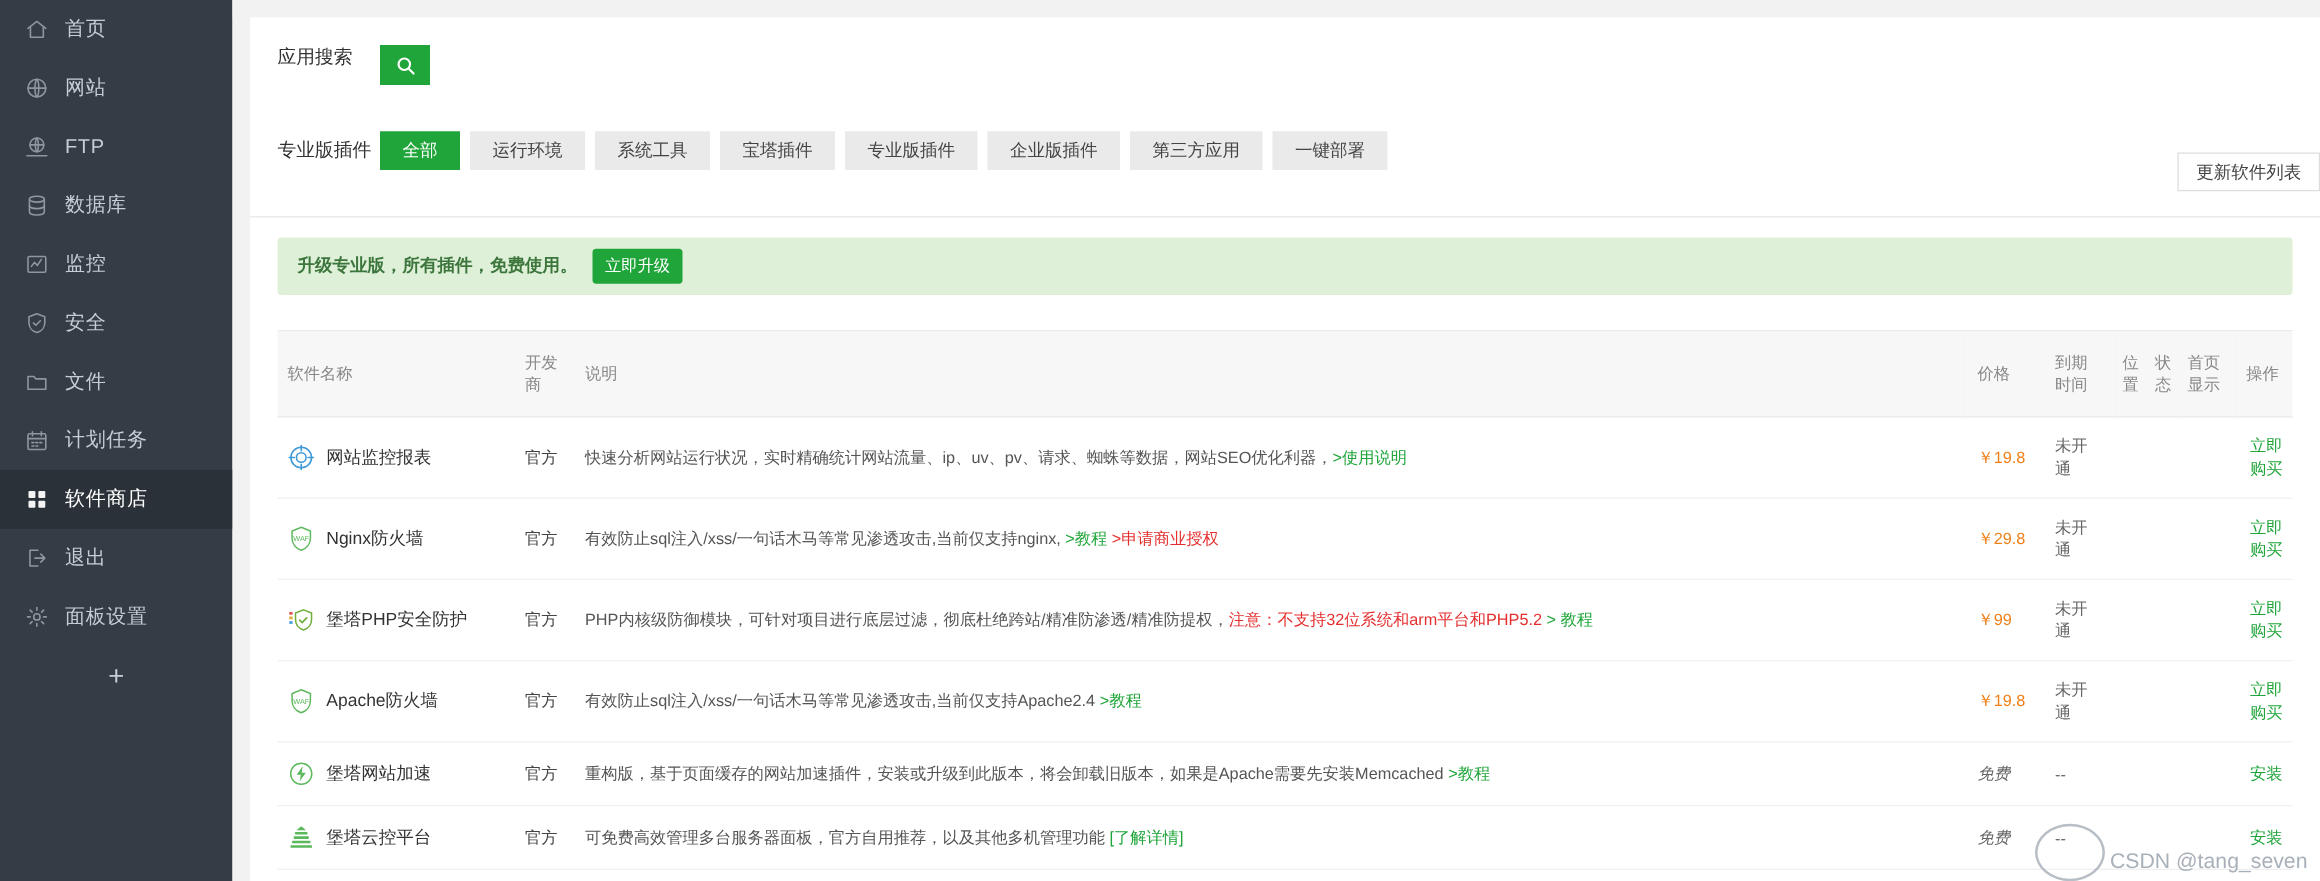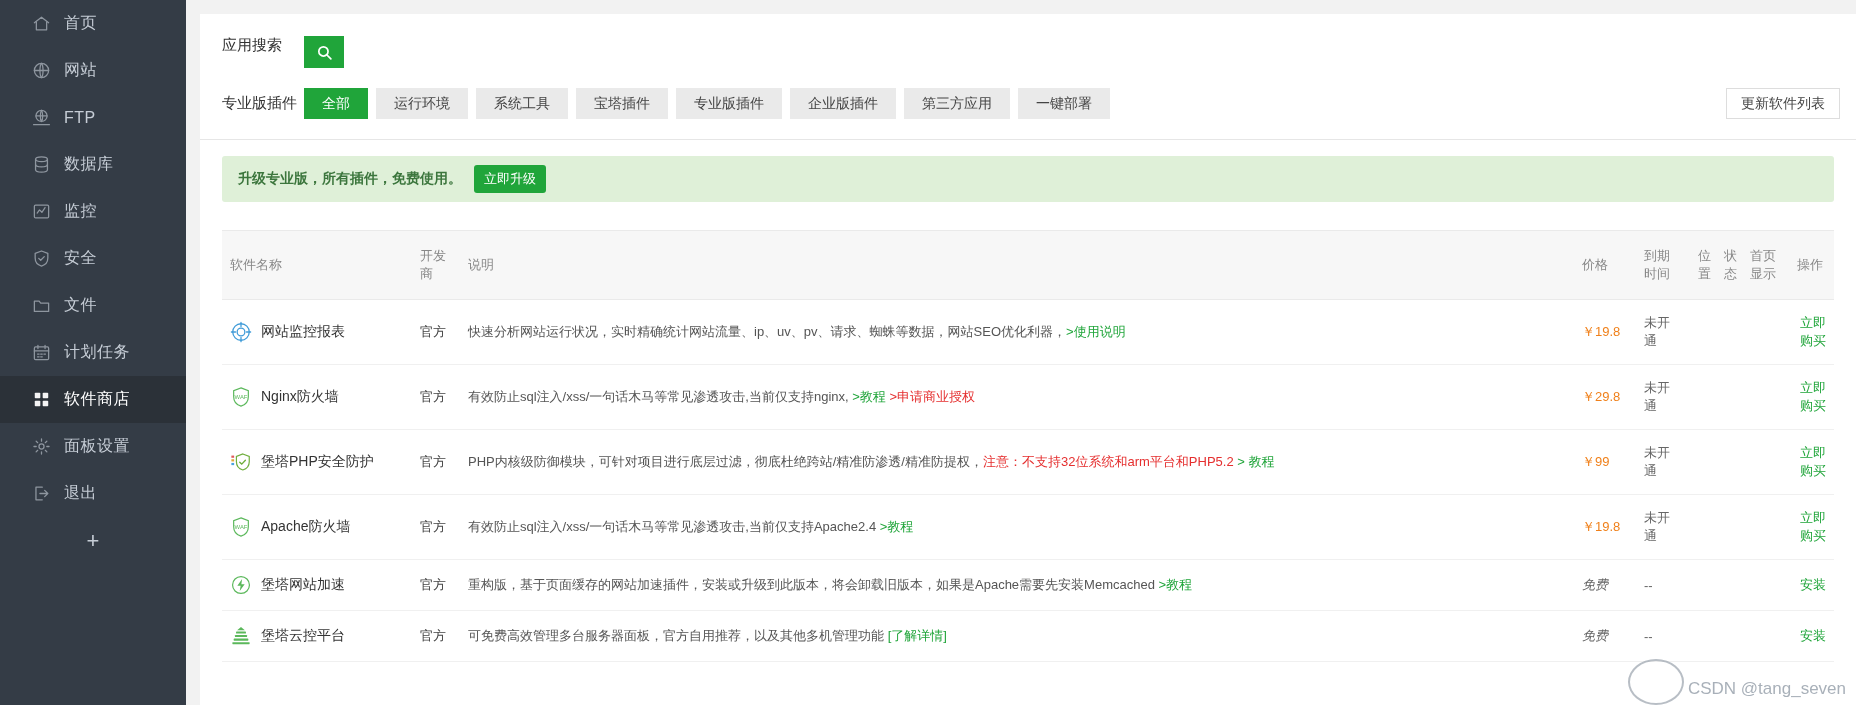--- a/index.html
+++ b/index.html
@@ -11,21 +11,21 @@
   #app { display: flex; width: 1856px; height: 705px; }
 
   
   .sidebar {
     width: 186px; min-width: 186px; height: 705px;
     background: #343c46; display: flex; flex-direction: column;
     padding-top: 0; position: relative;
   }
   .nav-item {
     height: 47px; display: flex; align-items: center;
-    padding-left: 26px; color: #c6cdd6; font-size: 16px;
+    padding-left: 14px; color: #c6cdd6; font-size: 16px;
     cursor: pointer; position: relative;
   }
   .nav-item .ic {
     width: 30px; min-width: 30px; display: flex;
     align-items: center; justify-content: center; margin-right: 8px;
     opacity: .62;
   }
   .nav-item .lbl { letter-spacing: .5px; }
   .nav-item.active { background: #2b3138; color: #fff; }
   .nav-item.active .ic { opacity: .95; }
@@ -228,34 +228,34 @@
               <rect x="13.5" y="3.5" width="7" height="7" rx="1"></rect>
               <rect x="3.5" y="13.5" width="7" height="7" rx="1"></rect>
               <rect x="13.5" y="13.5" width="7" height="7" rx="1"></rect>
             </svg>
           </span>
           <span class="lbl">软件商店</span>
         </div>
         <div class="nav-item">
           <span class="ic">
             <svg width="19" height="19" viewBox="0 0 24 24" stroke="currentColor" fill="none" stroke-width="1.6" stroke-linecap="round" stroke-linejoin="round">
+              <path d="M13 4H5v16h8"></path>
+              <path d="M16 8l4 4-4 4M10 12h10"></path>
+            </svg>
+          </span>
+          <span class="lbl">退出</span>
+        </div>
+        <div class="nav-item">
+          <span class="ic">
+            <svg width="19" height="19" viewBox="0 0 24 24" stroke="currentColor" fill="none" stroke-width="1.6" stroke-linecap="round" stroke-linejoin="round">
               <circle cx="12" cy="12" r="3.2"></circle>
               <path d="M12 2.5v2.8M12 18.7v2.8M2.5 12h2.8M18.7 12h2.8M5.2 5.2l2 2M16.8 16.8l2 2M18.8 5.2l-2 2M7.2 16.8l-2 2"></path>
             </svg>
           </span>
           <span class="lbl">面板设置</span>
-        </div>
-        <div class="nav-item">
-          <span class="ic">
-            <svg width="19" height="19" viewBox="0 0 24 24" stroke="currentColor" fill="none" stroke-width="1.6" stroke-linecap="round" stroke-linejoin="round">
-              <path d="M13 4H5v16h8"></path>
-              <path d="M16 8l4 4-4 4M10 12h10"></path>
-            </svg>
-          </span>
-          <span class="lbl">退出</span>
         </div>
       </div>
     <div class="nav-plus">+</div>
   </div>
 
   <div class="main">
     <div class="topstrip"></div>
 
     <div class="panel">
 
@@ -276,21 +276,21 @@
         <div class="cat-list" id="cat-list">
             <div class="cat-btn active">全部</div>
             <div class="cat-btn">运行环境</div>
             <div class="cat-btn">系统工具</div>
             <div class="cat-btn">宝塔插件</div>
             <div class="cat-btn">专业版插件</div>
             <div class="cat-btn">企业版插件</div>
             <div class="cat-btn">第三方应用</div>
             <div class="cat-btn">一键部署</div>
           </div>
-        <div style="padding-right:16px;">
+        <div style="padding-right:0;margin-top:34px;">
           <div class="update-btn">更新软件列表</div>
         </div>
       </div>
 
       <div class="divider"></div>
 
       <div class="banner-wrap">
         <div class="banner">
           <span class="banner-text">升级专业版，所有插件，免费使用。</span>
           <span class="banner-btn">立即升级</span>

